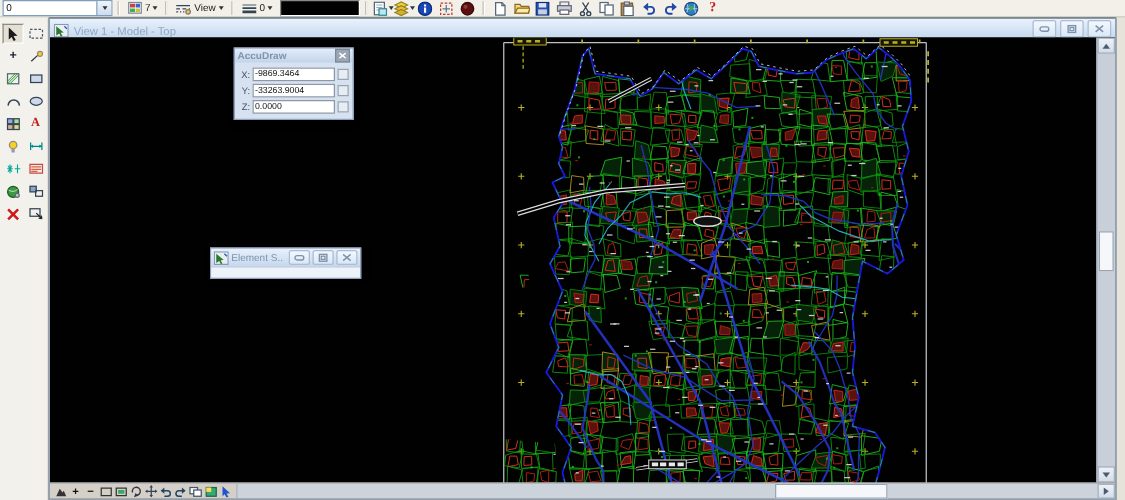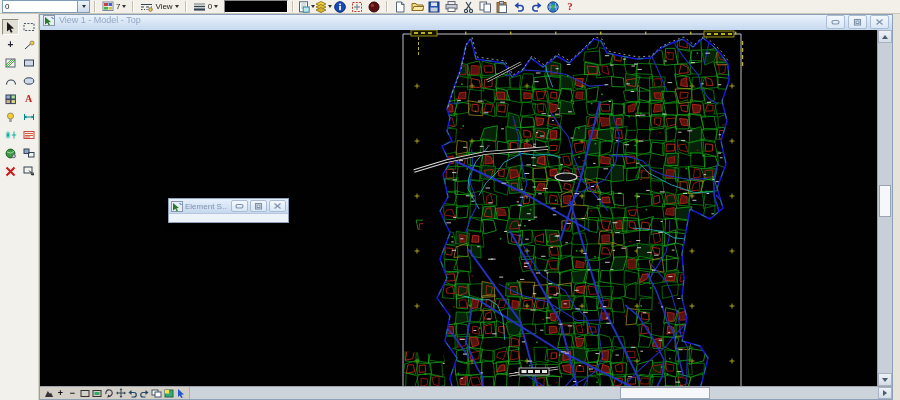--- a/index.html
+++ b/index.html
@@ -19,21 +19,21 @@
   .swatch{width:62px;height:11px;background:#000;border:1px solid #888;border-right-color:#fff;border-bottom-color:#fff;margin-left:2px;}
   .icon-strip{display:inline-flex;align-items:center;gap:1px;}
   .tbtn{width:16px;height:13px;display:inline-flex;align-items:center;justify-content:center;gap:1px;}
   
   .main-frame{position:absolute;left:0;top:14px;width:39px;bottom:0;background:#f2f1ec;border-right:1px solid #d5d2c6;box-sizing:border-box;}
   .tool-grid{display:grid;grid-template-columns:17px 17px;gap:2px 1px;padding:5px 0 0 2px;}
   .tool-btn{width:17px;height:16px;display:flex;align-items:center;justify-content:center;border:1px solid transparent;box-sizing:border-box;}
   .tool-btn.pressed{background:#e2dfd4;border-color:#8e8a7e #fff #fff #8e8a7e;}
   
   .view-window{position:absolute;left:39px;top:14px;right:7px;bottom:0;border:1px solid #8ca0b8;background:#000;box-sizing:border-box;}
-  .view-titlebar{height:15px;background:linear-gradient(#eaf2fc,#c6d9ef);display:flex;align-items:flex-start;gap:4px;padding:0 3px;}
+  .view-titlebar{height:15px;background:linear-gradient(#eaf2fc,#c6d9ef);display:flex;align-items:flex-end;gap:4px;padding:0 3px;}
   .view-title{font-size:9px;color:#93a7c2;flex:1;white-space:nowrap;overflow:hidden;}
   .win-btns{display:inline-flex;}
   .winbtn{width:17px;height:12px;background:linear-gradient(#f4f8fd,#dae7f5);border:1px solid #aabdd4;border-radius:2px;
     display:inline-flex;align-items:center;justify-content:center;margin-left:3px;}
   .view-content{position:absolute;left:0;top:15px;right:0;bottom:0;background:#010101;overflow:hidden;}
   #map-svg{position:absolute;left:0;top:0;}
   
   .accudraw{position:absolute;left:147px;top:8px;width:96px;background:#d7e2f0;border:1px solid #8ea2bc;
     box-shadow:1px 2px 4px rgba(0,0,0,.6);box-sizing:border-box;}
   .ad-title{height:11px;background:linear-gradient(#e2ecfa,#c2d4ea);display:flex;align-items:center;padding:0 2px;}
@@ -1458,20 +1458,47 @@
             <rect x="704" y="30" width="30" height="6" fill="#141400" stroke="#b8b020" stroke-width="0.8"></rect>
             <rect x="707" y="32" width="4" height="2" fill="#b8b020"></rect>
             <rect x="714" y="32" width="4" height="2" fill="#b8b020"></rect>
             <rect x="721" y="32" width="4" height="2" fill="#b8b020"></rect>
             <rect x="728" y="32" width="4" height="2" fill="#b8b020"></rect>
             <path d="M418.5 36 V56" stroke="#b8b020" stroke-width="1" stroke-dasharray="3,2"></path>
             <path d="M742.5 40 V66" stroke="#b8b020" stroke-width="1.4" stroke-dasharray="4,3"></path>
           </g>
         </svg>
 
+      <div class="accudraw">
+        <div class="ad-title">
+          <span class="ad-title-text">AccuDraw</span>
+          <span class="ad-close">
+              <svg width="8" height="7" viewBox="0 0 8 7">
+                <path d="M1.5 1.5 L6.5 5.5 M6.5 1.5 L1.5 5.5" stroke="#fff" stroke-width="1.1"></path>
+              </svg>
+            </span>
+        </div>
+        <div class="ad-body">
+          <div class="ad-row">
+            <span class="ad-lbl">X:</span>
+            <input class="ad-input" value="-9869.3464" style="">
+            <span class="ad-chk"></span>
+          </div>
+          <div class="ad-row">
+            <span class="ad-lbl">Y:</span>
+            <input class="ad-input" value="-33263.9004" style="">
+            <span class="ad-chk"></span>
+          </div>
+          <div class="ad-row">
+            <span class="ad-lbl">Z:</span>
+            <input class="ad-input" value="0.0000" style="">
+            <span class="ad-chk"></span>
+          </div>
+        </div>
+      </div>
 
       <div class="elsel">
         <div class="es-title">
           <span class="ig">
               <svg width="12" height="11" viewBox="0 0 12 11">
                 <rect x="0.5" y="0.5" width="11" height="10" fill="#e8eef6" stroke="#89a"></rect>
                 <polygon points="2,2 8,7 5.5,7.2 7,9.8 5.6,10.2 4.4,7.8 2,9.4" fill="#2a7a2a"></polygon>
                 <path d="M8.5 2 L10.5 4" stroke="#25c"></path>
               </svg>
             </span>

